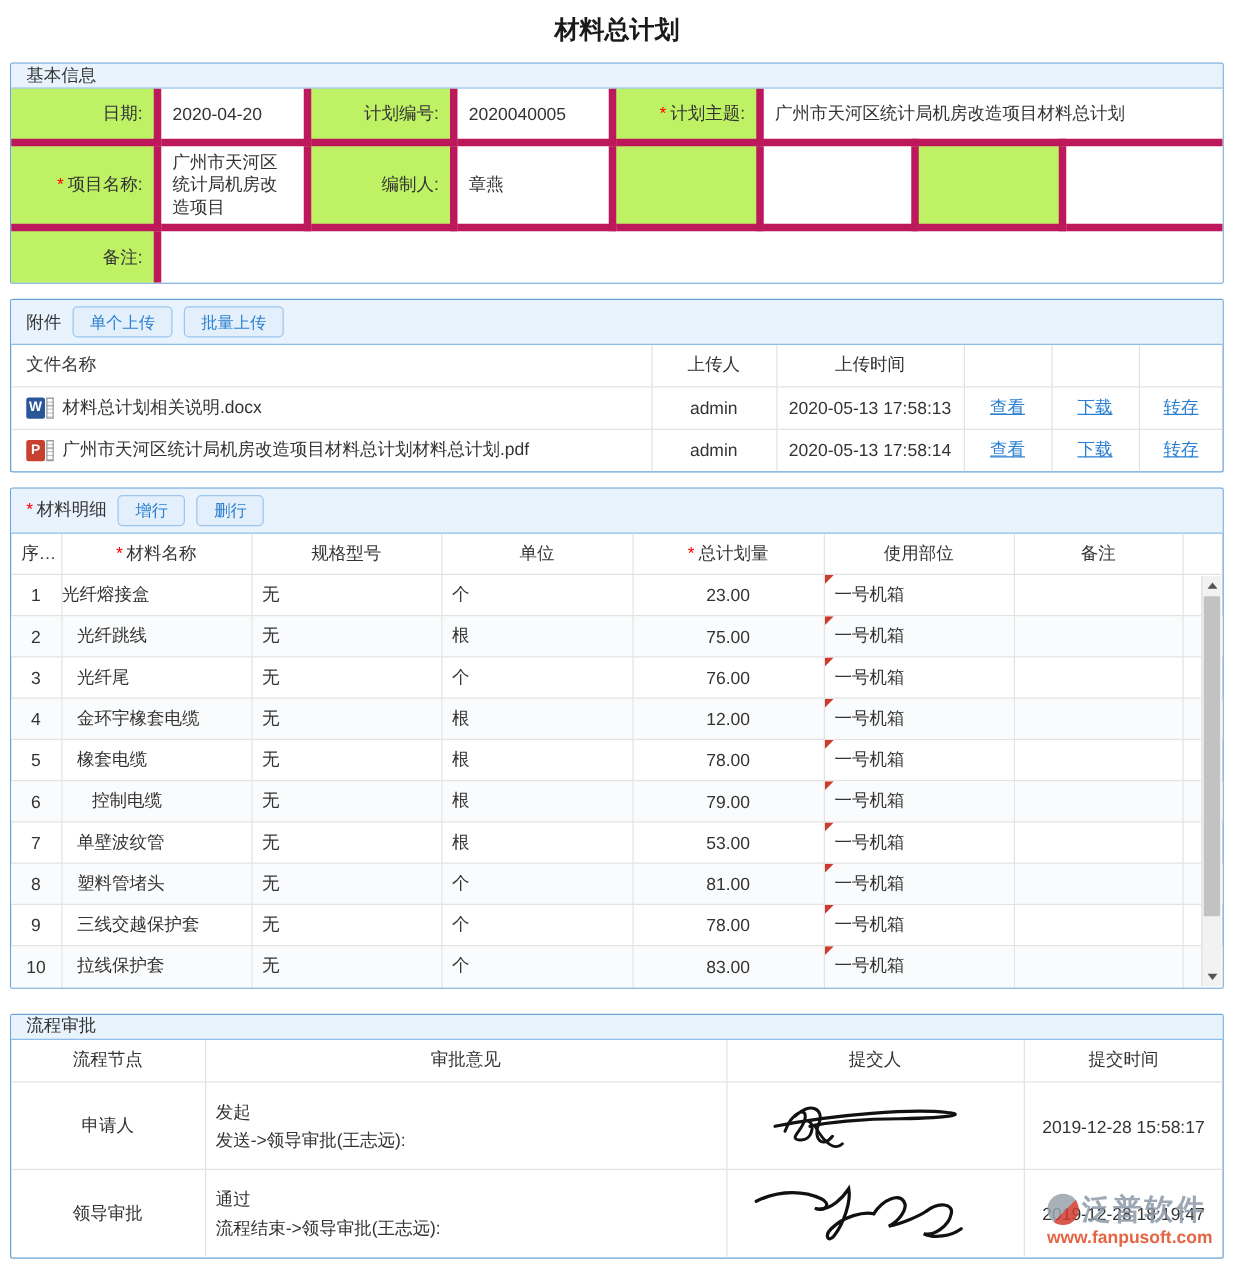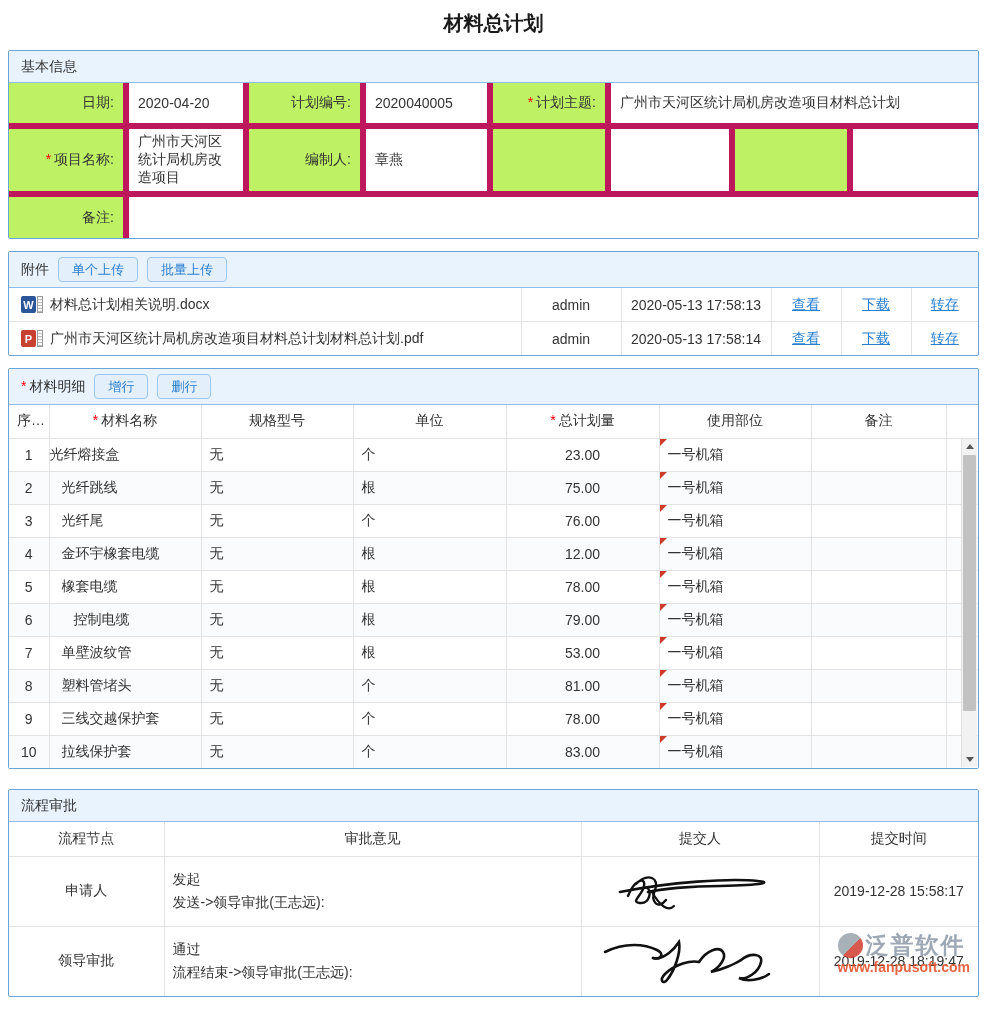--- a/index.html
+++ b/index.html
@@ -15,21 +15,21 @@
   }
   .section {
     margin:0 8px 12px; border:1px solid #6aa3d8; background:#fff;
     border-radius:2px;
   }
   #material-section { margin-bottom:20px; position:relative; }
   #approval-section { position:relative; }
   .sec-head {
     background:#e9f3fd; border-bottom:1px solid #8fbde8;
     display:flex; align-items:center; gap:9px;
-    padding:0 12px; height:32px; font-size:14px; color:#333;
+    padding:0 12px; height:20px; font-size:14px; color:#333;
   }
   .sec-head.tall { height:36px; }
   .btn {
     background:#e3effb; border:1px solid #9cc6ed; color:#2a7fd0;
     border-radius:4px; font-size:13px; line-height:17px;
     padding:3px 13px; cursor:pointer; font-family:inherit;
   }
   .req { color:#ff0000; margin-right:3px; }
 
   
@@ -163,20 +163,28 @@
   <table class="data-table">
     <colgroup>
       <col style="width:512px">
         <col style="width:100px">
         <col style="width:150px">
       <col style="width:70px">
         <col style="width:70px">
         <col>
     </colgroup>
     <tbody>
+        <tr>
+      <th class="lft" style="padding-left:12px">文件名称</th>
+      <th class="ctr">上传人</th>
+      <th class="ctr">上传时间</th>
+      <th></th>
+      <th></th>
+      <th></th>
+    </tr>
     <tr>
       <td style="padding-left:12px">
         <span class="file-cell">
           <span class="file-icon word">
                 <span class="fi-body">W</span>
                 <span class="fi-page"></span>
               </span>
           <span>材料总计划相关说明.docx</span>
         </span>
       </td>

